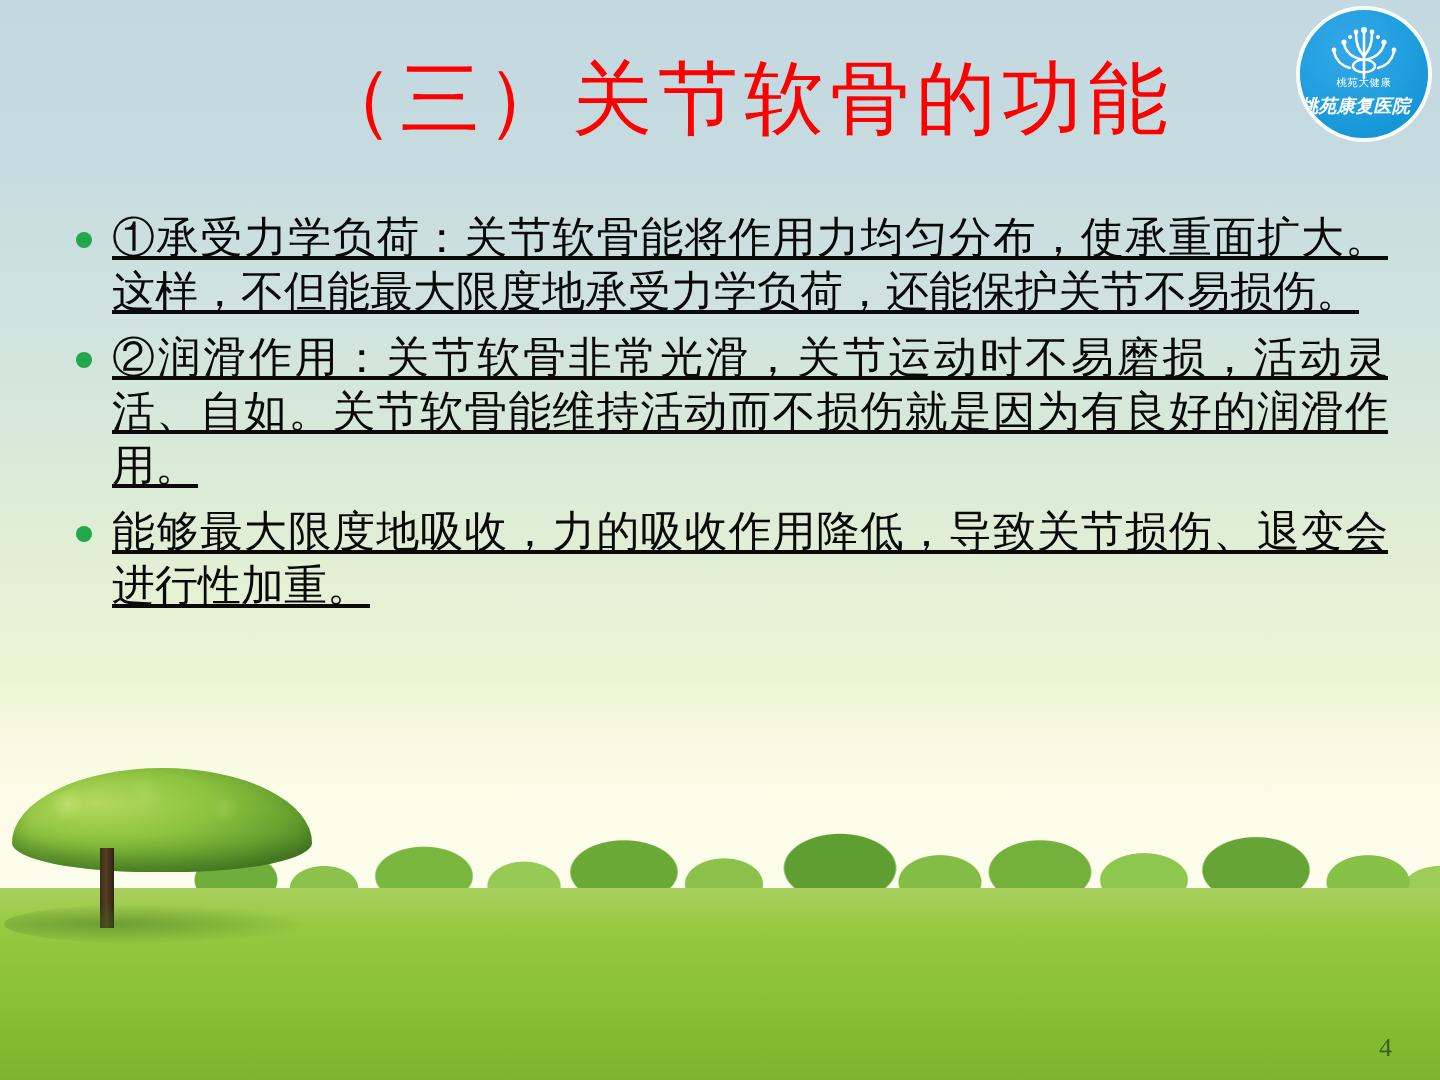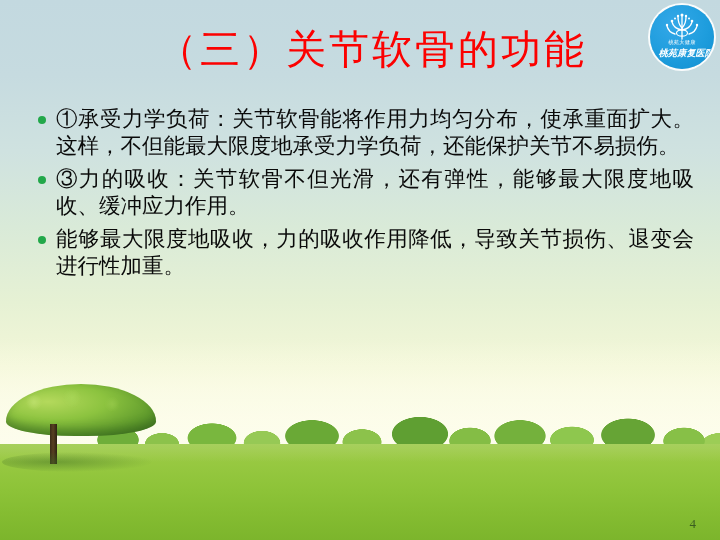--- a/index.html
+++ b/index.html
@@ -142,21 +142,21 @@
     color: #ffffff;
     font-size: 5.2px;
     letter-spacing: 0.3px;
     line-height: 6px;
     font-family: "Liberation Sans", sans-serif;
   }
   .logo .logo-cn-main {
     position: absolute;
     left: 0; right: 0;
     top: 43px;
-    text-align: right;
+    text-align: left;
     color: #ffffff;
     font-size: 9px;
     line-height: 11px;
     letter-spacing: 0.2px;
     font-family: "Liberation Serif", serif;
     font-style: italic;
     font-weight: bold;
   }
 
   
@@ -203,20 +203,21 @@
     position: absolute;
     left: 4px;
     top: 10px;
     width: 8px;
     height: 8px;
     border-radius: 50%;
     background: #22a84a;
   }
   .bullet-item .txt {
     display: block;
+    text-decoration: underline;
   }
 
   
   .page-number {
     position: absolute;
     right: 24px;
     bottom: 8px;
     color: #2f4f1f;
     font-size: 13px;
     font-family: "Liberation Serif", serif;
@@ -268,21 +269,21 @@
     <div class="logo-cn-main">桃苑康复医院</div>
   </div>
 
   <div class="title">（三）关节软骨的功能</div>
 
   <ul class="body-list">
     <li class="bullet-item">
       <span class="txt">①承受力学负荷：关节软骨能将作用力均匀分布，使承重面扩大。这样，不但能最大限度地承受力学负荷，还能保护关节不易损伤。</span>
     </li>
     <li class="bullet-item">
-      <span class="txt">③力的吸收：关节软骨不但光滑，还有弹性，能够最大限度地吸收、缓冲应力作用。</span>
+      <span class="txt">②润滑作用：关节软骨非常光滑，关节运动时不易磨损，活动灵活、自如。关节软骨能维持活动而不损伤就是因为有良好的润滑作用。</span>
     </li>
     <li class="bullet-item">
       <span class="txt">能够最大限度地吸收，力的吸收作用降低，导致关节损伤、退变会进行性加重。</span>
     </li>
   </ul>
 
   <div class="page-number">4</div>
 
 </div>
 

